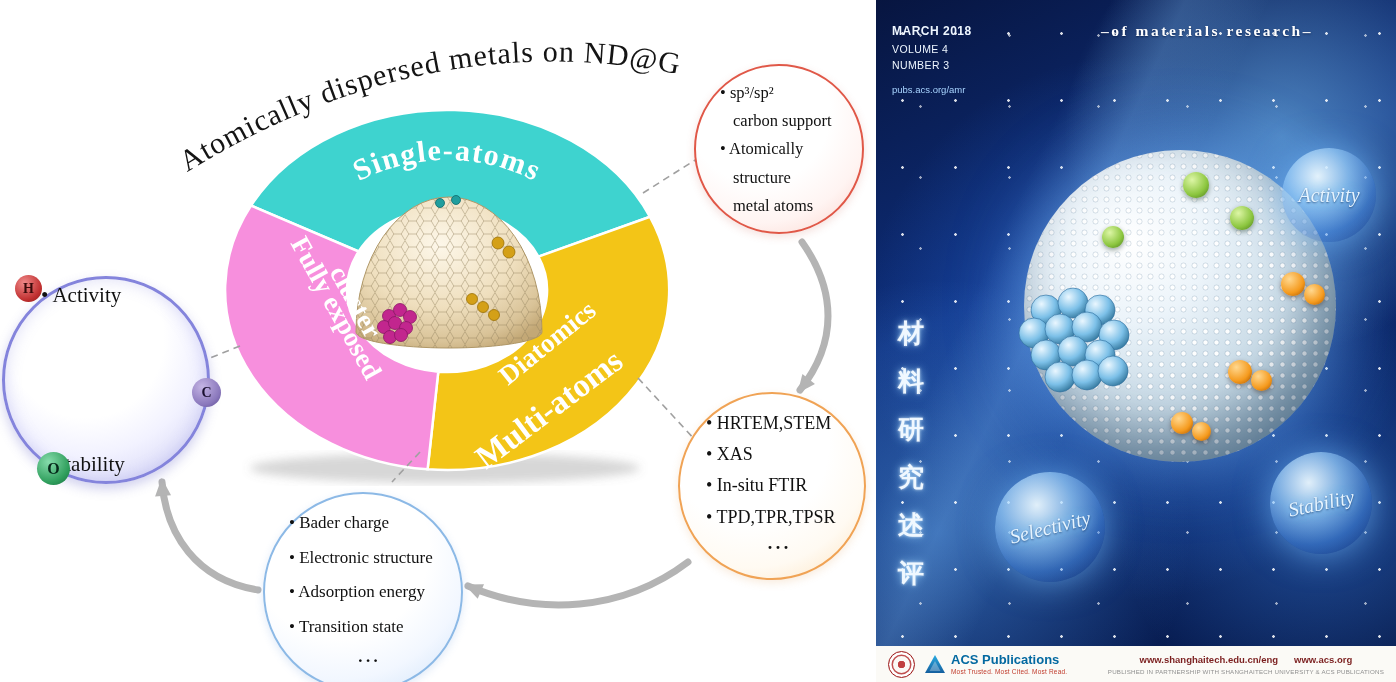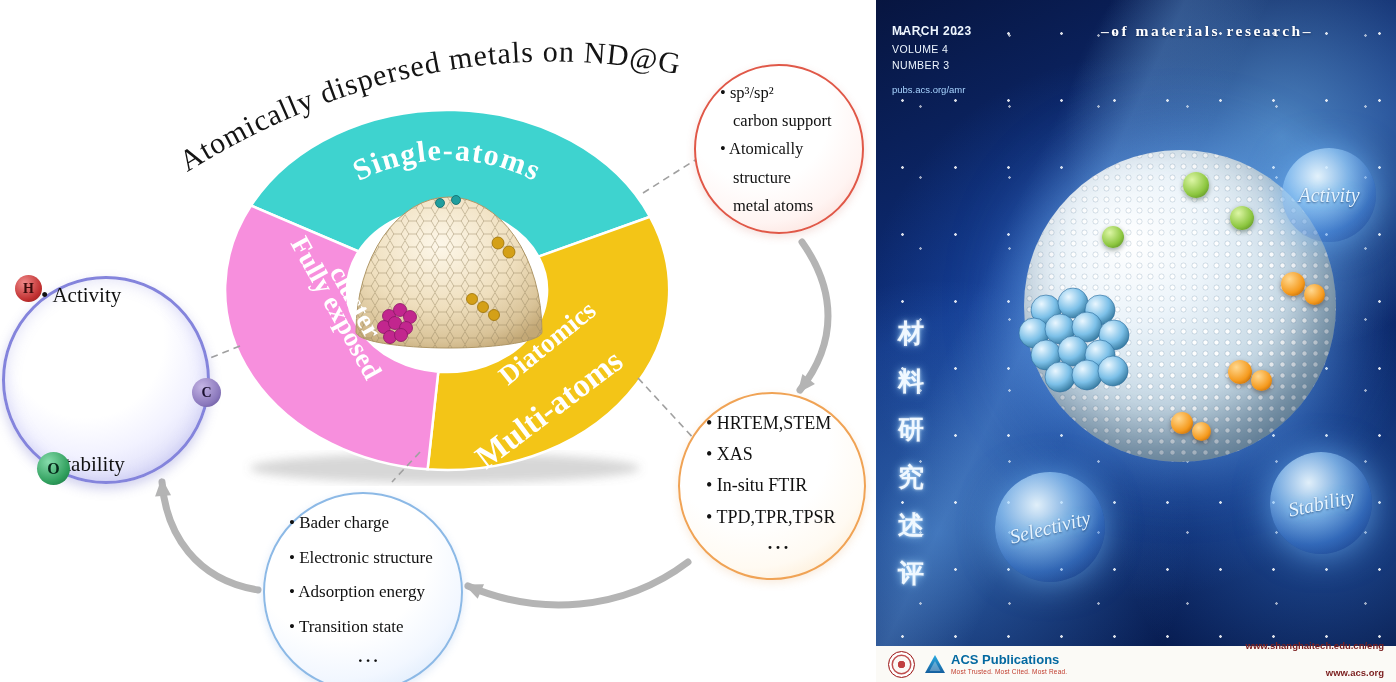--- a/index.html
+++ b/index.html
@@ -100,21 +100,21 @@
   .cover-footer{position:absolute;left:0;right:0;bottom:0;height:36px;background:#fbfaf6;
       display:flex;align-items:center;padding:0 12px;gap:9px;box-sizing:border-box;
       font-family:"Liberation Sans", sans-serif;}
   .seal{width:25px;height:25px;border-radius:50%;border:1.5px solid #9e1b1b;flex:0 0 auto;
       background:radial-gradient(circle, #c04040 0 3.5px, transparent 4px);
       box-shadow:inset 0 0 0 2.5px #fff, inset 0 0 0 4px #c05050;}
   .acs-block{display:flex;align-items:center;gap:5px;}
   .acs-name{font-size:13px;font-weight:bold;color:#0369a1;line-height:1.1;}
   .acs-tagline{font-size:6.5px;color:#c03a2b;letter-spacing:.2px;}
   .footer-right{margin-left:auto;text-align:right;}
-  .urls{display:flex;gap:16px;justify-content:flex-end;font-size:9.5px;font-weight:bold;color:#7b1f1f;flex-direction:column;}
+  .urls{display:flex;gap:16px;justify-content:center;font-size:9.5px;font-weight:bold;color:#7b1f1f;}
   .partnership{font-size:6.2px;color:#909090;margin-top:3px;letter-spacing:.2px;}
 </style>
 </head>
 <body>
 
 <div class="canvas">
 
   <svg class="fig-svg" width="880" height="682" viewBox="0 0 880 682">
     <defs>
       <marker id="arrowGray" markerWidth="22" markerHeight="22" refX="15" refY="9" orient="auto" markerUnits="userSpaceOnUse">
@@ -231,21 +231,21 @@
   <div class="atom atom-c">
       <span>C</span>
     </div>
   <div class="atom atom-o">
       <span>O</span>
     </div>
 
   <div class="cover">
 
     <div class="issue-info">
-      <div class="d1">MARCH 2023</div>
+      <div class="d1">MARCH 2018</div>
       <div class="d2">VOLUME 4</div>
       <div class="d2">NUMBER 3</div>
       <div class="site">pubs.acs.org/amr</div>
     </div>
 
     <div class="masthead">
       <div class="subtitle">–of materials research–</div>
     </div>
 
     <div class="big-sphere"></div>

